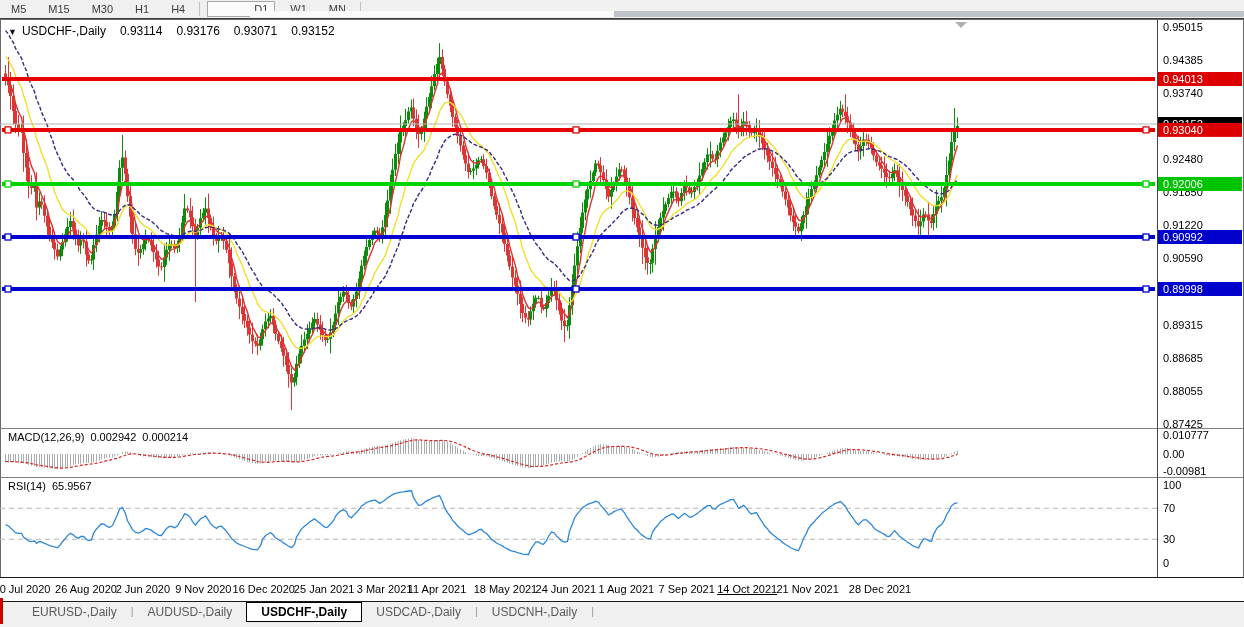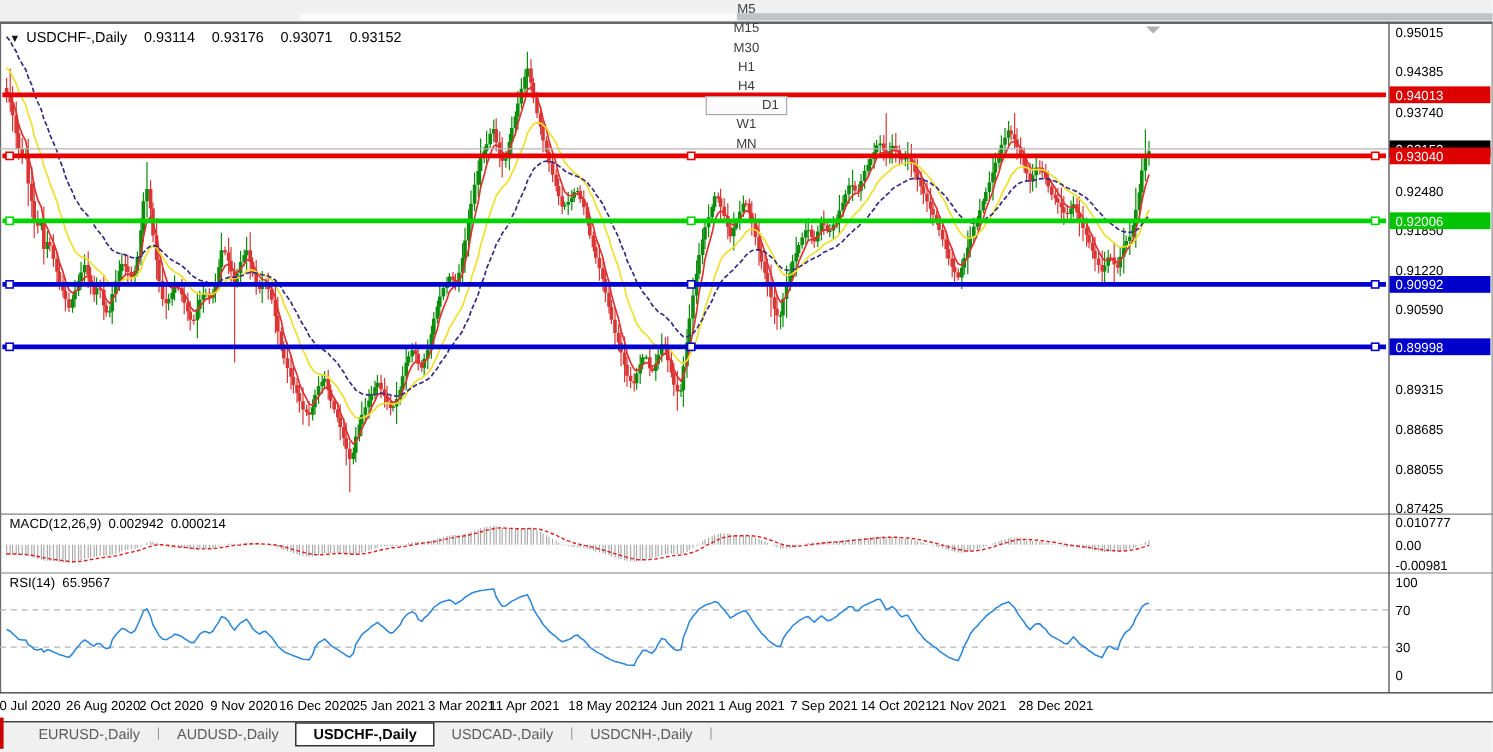--- a/index.html
+++ b/index.html
@@ -1,20 +1,20 @@
 <!DOCTYPE html>
 <html><head>
 <meta charset="utf-8">
 <style>
   html,body{margin:0;padding:0;background:#e8e8e8;}
   .app{position:relative;width:1244px;height:627px;background:#fff;overflow:hidden;
        font-family:"Liberation Sans",sans-serif;-webkit-font-smoothing:antialiased;}
   
   .toolbar{position:absolute;left:0;top:0;width:1244px;height:18px;background:#f0f0f0;
-           border-bottom:1px solid #3c3c3c;display:flex;align-items:center;z-index:3;flex-direction:column;}
+           border-bottom:1px solid #3c3c3c;display:flex;align-items:center;z-index:3;}
   .tf-btn{font-size:11px;color:#3c3c3c;padding:1px 6px;margin:0 4px;cursor:default;border:1px solid transparent;}
   .tf-btn.active{background:#fbfbfb;border:1px solid #a8a8a8;padding-left:46px;}
   .tb-sep{width:1px;height:14px;background:#c2c2c2;margin:0 3px;}
   .hscroll-track{position:absolute;left:250px;top:11px;width:994px;height:6px;background:#fafafa;z-index:4;}
   .hscroll-thumb{position:absolute;left:364px;top:0;width:630px;height:6px;background:#bfc3c7;}
   
   svg.canvas{position:absolute;left:0;top:0;z-index:1;}
   
   .chart-title{position:absolute;left:8px;top:24px;font-size:12px;color:#000;z-index:2;white-space:nowrap;}
   .chart-title .caret{font-size:9px;margin-right:5px;color:#111;}
@@ -161,31 +161,31 @@
   <div class="ind-label" style="top:431px;">
     <span>MACD(12,26,9)</span><span class="v">0.002942</span><span class="v">0.000214</span>
   </div>
   <div class="ind-label" style="top:480px;">
     <span>RSI(14)</span><span class="v">65.9567</span>
   </div>
 
   <div class="date-row" id="dateRow">
       <span class="date-label" style="left: 22px;">20 Jul 2020</span>
       <span class="date-label" style="left: 86px;">26 Aug 2020</span>
-      <span class="date-label" style="left: 142.86px;">2 Oct 2020</span>
+      <span class="date-label" style="left: 142.86px;">2 Jun 2020</span>
       <span class="date-label" style="left: 203.29px;">9 Nov 2020</span>
       <span class="date-label" style="left: 263.72px;">16 Dec 2020</span>
       <span class="date-label" style="left: 324.15px;">25 Jan 2021</span>
       <span class="date-label" style="left: 384.58px;">3 Mar 2021</span>
       <span class="date-label" style="left: 437px; text-align: right;">11 Apr 2021</span>
       <span class="date-label" style="left: 505.44px;">18 May 2021</span>
       <span class="date-label" style="left: 565.87px;">24 Jun 2021</span>
       <span class="date-label" style="left: 626.3px;">1 Aug 2021</span>
       <span class="date-label" style="left: 686.73px;">7 Sep 2021</span>
-      <span class="date-label" style="left: 747.16px;">14 Oct 2021</span>
+      <span class="date-label" style="left: 747.16px; text-decoration: underline;">14 Oct 2021</span>
       <span class="date-label" style="left: 807.59px;">21 Nov 2021</span>
       <span class="date-label" style="left: 868.02px; padding-left: 24px;">28 Dec 2021</span>
     </div>
   <div class="tab-row" id="tabRow">
       <div class="tab">EURUSD-,Daily</div>
       <div class="tab-sep">|</div>
       <div class="tab">AUDUSD-,Daily</div>
       <div class="tab active">USDCHF-,Daily</div>
       <div class="tab">USDCAD-,Daily</div>
       <div class="tab-sep">|</div>

